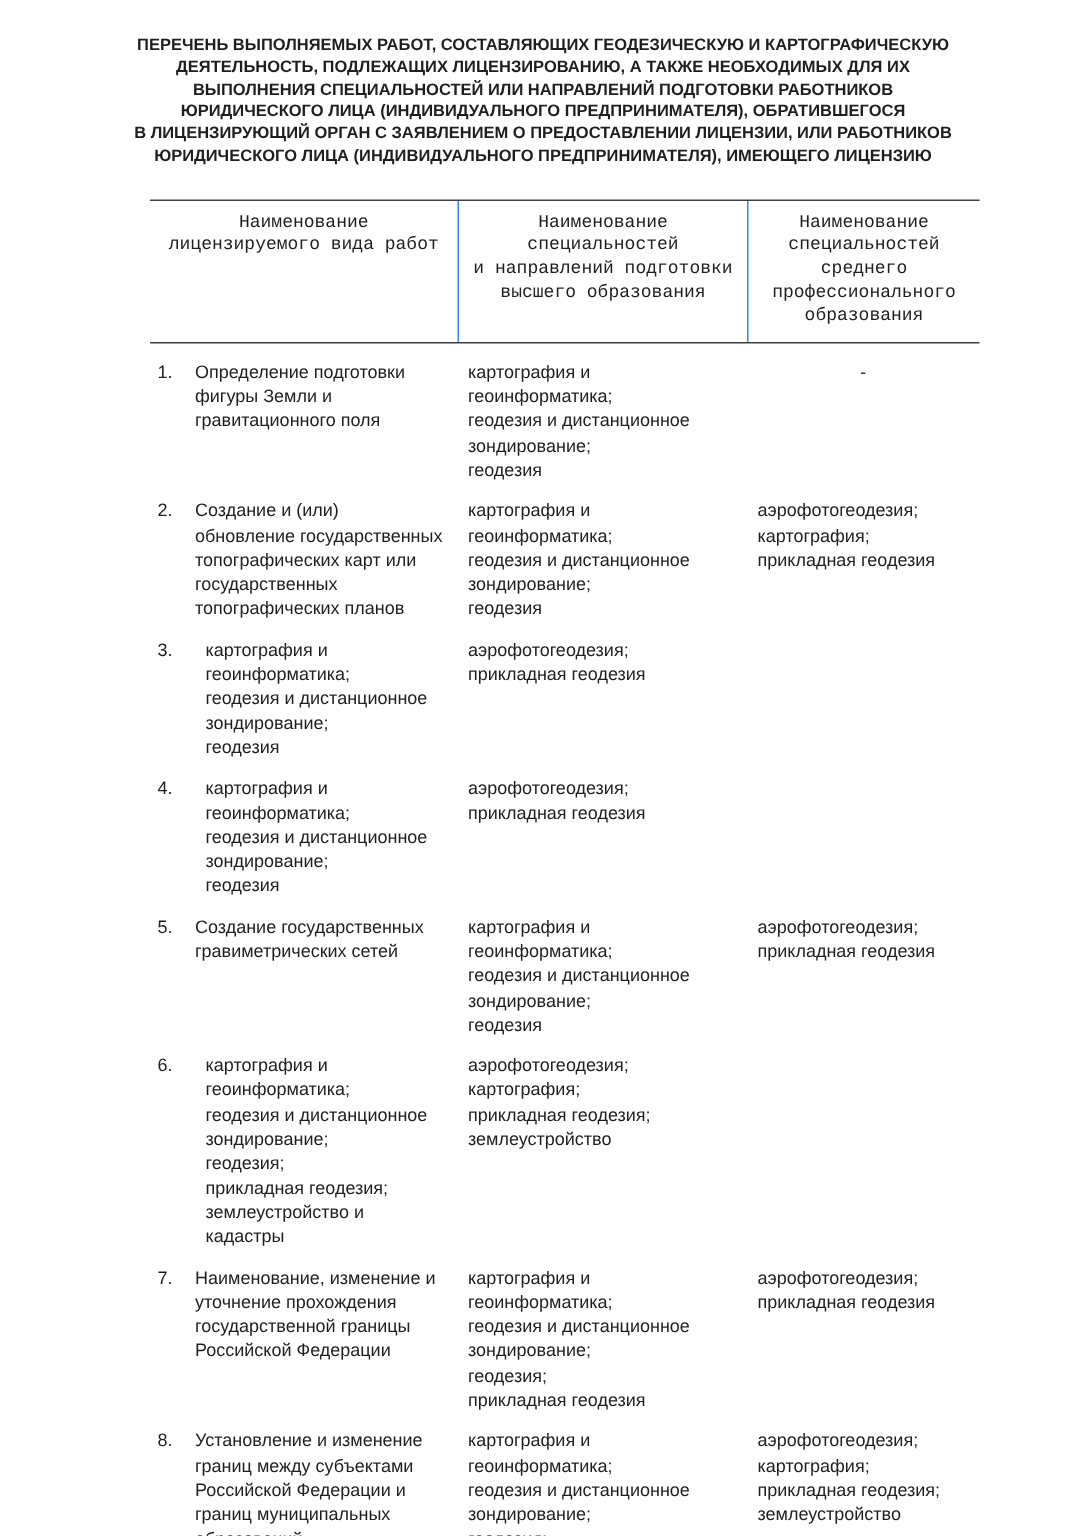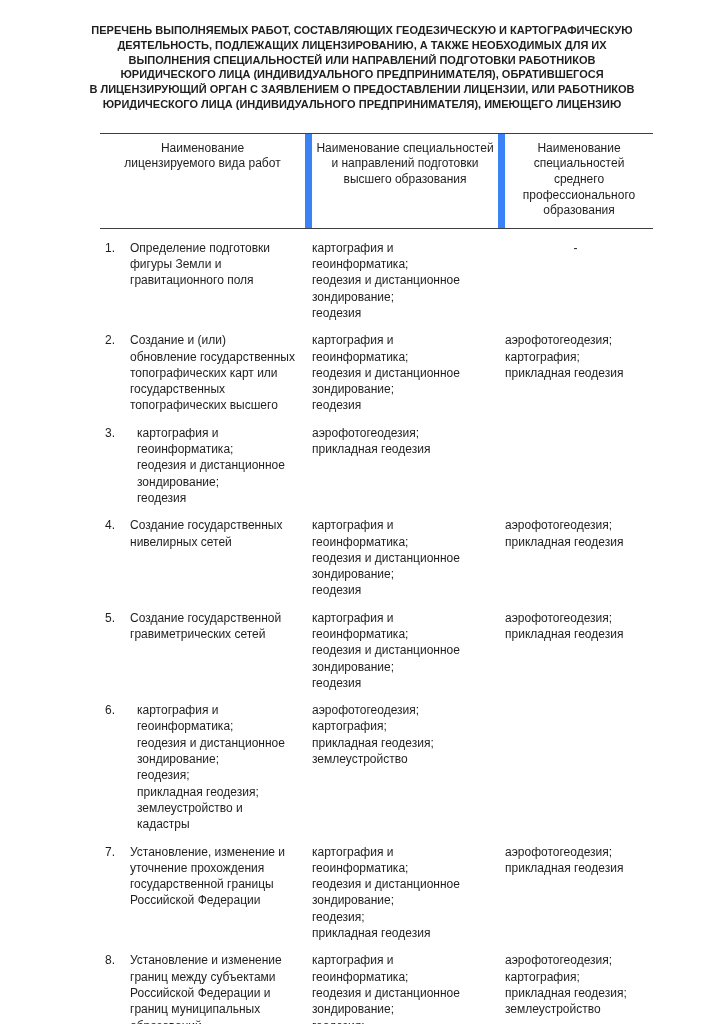--- a/index.html
+++ b/index.html
@@ -30,30 +30,31 @@
     margin: 21px 0 0 100px;
     width: 553px;
     font-size: 12px;
   }
   .tbl-header {
     display: grid;
     grid-template-columns: 205px 193px 155px;
     border-top: 1.5px solid #3f3f3f;
     border-bottom: 1.5px solid #3f3f3f;
     box-sizing: border-box;
+    font-family: Liberation Mono, monospace;
   }
   .th {
     text-align: center;
     white-space: pre-line;
     line-height: 15.6px;
     padding: 7px 4px 9px 4px;
     box-sizing: border-box;
   }
   .th + .th {
-    border-left: 7px solid #3b82f6;
+    border-left: 1px solid #3b82f6;
   }
   .tbl-body {
     padding: 11px 0 13px 0;
     border-bottom: 1.5px solid #3f3f3f;
   }
   .row {
     display: grid;
     grid-template-columns: 30px 175px 193px 155px;
     line-height: 16.3px;
     margin-bottom: 11px;
@@ -116,51 +117,50 @@
     <div class="cell cell-num">1.</div>
     <div class="cell cell-works">Определение подготовки фигуры Земли и гравитационного поля</div>
     <div class="cell cell-higher">картография и геоинформатика;
 геодезия и дистанционное зондирование;
 геодезия</div>
     <div class="cell cell-secondary center">-</div>
   </div>
 
   <div class="row">
     <div class="cell cell-num">2.</div>
-    <div class="cell cell-works">Создание и (или) обновление государственных топографических карт или государственных топографических высшего</div>
+    <div class="cell cell-works">Создание и (или) обновление государственных топографических карт или государственных топографических планов</div>
     <div class="cell cell-higher">картография и геоинформатика;
 геодезия и дистанционное зондирование;
 геодезия</div>
     <div class="cell cell-secondary">аэрофотогеодезия;
 картография;
 прикладная геодезия</div>
   </div>
 
   <div class="row">
     <div class="cell cell-num">3.</div>
     <div class="cell cell-higher">картография и геоинформатика;
 геодезия и дистанционное зондирование;
 геодезия</div>
     <div class="cell cell-secondary">аэрофотогеодезия;
 прикладная геодезия</div>
   </div>
 
   <div class="row">
     <div class="cell cell-num">4.</div>
-    <div class="cell cell-works">Создание государственных нивелирных сетей</div>
     <div class="cell cell-higher">картография и геоинформатика;
 геодезия и дистанционное зондирование;
 геодезия</div>
     <div class="cell cell-secondary">аэрофотогеодезия;
 прикладная геодезия</div>
   </div>
 
   <div class="row">
     <div class="cell cell-num">5.</div>
-    <div class="cell cell-works">Создание государственной гравиметрических сетей</div>
+    <div class="cell cell-works">Создание государственных гравиметрических сетей</div>
     <div class="cell cell-higher">картография и геоинформатика;
 геодезия и дистанционное зондирование;
 геодезия</div>
     <div class="cell cell-secondary">аэрофотогеодезия;
 прикладная геодезия</div>
   </div>
 
   <div class="row">
     <div class="cell cell-num">6.</div>
     <div class="cell cell-higher">картография и геоинформатика;
@@ -169,21 +169,21 @@
 прикладная геодезия;
 землеустройство и кадастры</div>
     <div class="cell cell-secondary">аэрофотогеодезия;
 картография;
 прикладная геодезия;
 землеустройство</div>
   </div>
 
   <div class="row">
     <div class="cell cell-num">7.</div>
-    <div class="cell cell-works">Установление, изменение и уточнение прохождения государственной границы Российской Федерации</div>
+    <div class="cell cell-works">Наименование, изменение и уточнение прохождения государственной границы Российской Федерации</div>
     <div class="cell cell-higher">картография и геоинформатика;
 геодезия и дистанционное зондирование;
 геодезия;
 прикладная геодезия</div>
     <div class="cell cell-secondary">аэрофотогеодезия;
 прикладная геодезия</div>
   </div>
 
   <div class="row">
     <div class="cell cell-num">8.</div>

